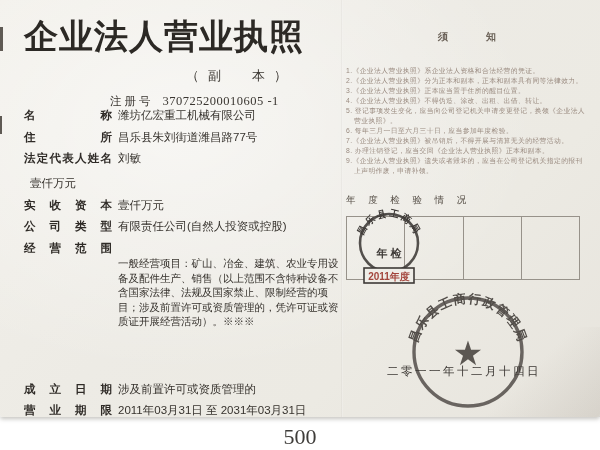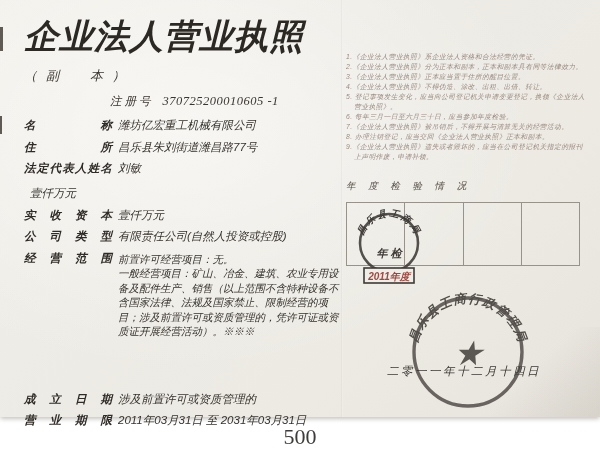--- a/index.html
+++ b/index.html
@@ -8,40 +8,39 @@
   #scene { position:relative; width:600px; height:450px; background:#ffffff; }
 
   
   #paper {
     position:absolute; left:0; top:0; width:600px; height:417px;
     background:
       radial-gradient(ellipse at 30% 30%, rgba(255,255,255,.55), rgba(255,255,255,0) 60%),
       linear-gradient(135deg, #f2f0ea 0%, #edebe5 45%, #eceae3 70%, #e7e4dd 100%);
     box-shadow:0 2px 4px rgba(90,85,75,.35);
     border-radius:0 0 3px 2px;
-    font-style:italic;
   }
   .crease-v { position:absolute; top:0; height:417px; width:2px;
     background:linear-gradient(to right, rgba(120,110,100,.10), rgba(255,255,255,.4)); }
   .curl { position:absolute; right:0; bottom:0; width:120px; height:90px;
     background:linear-gradient(315deg, rgba(140,130,118,.18), rgba(140,130,118,0) 55%); }
   .edge-mark { position:absolute; left:0; background:#5f5a54; }
 
   
   .left-col { position:absolute; left:24px; top:14px; width:322px; }
   .doc-title { font-size:34px; font-weight:bold; color:#2c2925; letter-spacing:1px;
     font-family:"Liberation Sans", sans-serif; white-space:nowrap; }
-  .doc-subtitle { width:272px; text-align:left; font-size:13px; letter-spacing:9px;
+  .doc-subtitle { width:272px; text-align:right; font-size:13px; letter-spacing:9px;
     color:#3a3631; margin-top:7px; }
   .reg-line { margin:9px 0 0 86px; font-size:11.5px; color:#3a3631; }
   .reg-line .lbl { letter-spacing:3px; }
   .reg-line .val { font-family:"Liberation Serif", serif; font-size:12.5px; margin-left:9px;
     letter-spacing:.5px; }
 
-  .rows { margin-top:10px; }
+  .rows { margin-top:0; }
   .row { display:flex; align-items:flex-start; margin-bottom:8.5px; font-size:11.5px;
     color:#36322d; line-height:13px; }
   .row .label { width:88px; flex:0 0 88px; text-align:justify; text-align-last:justify;
     font-weight:bold; color:#2f2b27; }
   .row .value { margin-left:6px; }
   .scope-value { width:228px; font-size:10.5px; line-height:14.5px; }
   .gap-before { margin-top:54px; }
   .d-label { letter-spacing:0; }
 
   
@@ -109,37 +108,38 @@
           <span class="value">壹仟万元</span>
         </div>
         <div class="row">
           <span class="label">公司类型</span>
           <span class="value">有限责任公司(自然人投资或控股)</span>
         </div>
 
         <div class="row">
           <span class="label">经营范围</span>
           <span class="value scope-value">
-            <span>前置许可经营项目：无。</span><br>
+            <br>
             <span>一般经营项目：矿山、冶金、建筑、农业专用设备及配件生产、销售（以上范围不含特种设备不含国家法律、法规及国家禁止、限制经营的项目；涉及前置许可或资质管理的，凭许可证或资质证开展经营活动）。※※※</span>
           </span>
         </div>
 
         <div class="row gap-before">
           <span class="label d-label">成立日期</span>
           <span class="value">涉及前置许可或资质管理的</span>
         </div>
         <div class="row">
           <span class="label d-label">营业期限</span>
           <span class="value">2011年03月31日 至 2031年03月31日</span>
         </div>
       </div>
     </div>
 
     <div class="right-col">
+      <div class="notice-title">须　知</div>
       <div class="notice-list">
           <div class="n-item">1.《企业法人营业执照》系企业法人资格和合法经营的凭证。</div>
           <div class="n-item">2.《企业法人营业执照》分为正本和副本，正本和副本具有同等法律效力。</div>
           <div class="n-item">3.《企业法人营业执照》正本应当置于住所的醒目位置。</div>
           <div class="n-item">4.《企业法人营业执照》不得伪造、涂改、出租、出借、转让。</div>
           <div class="n-item">5. 登记事项发生变化，应当向公司登记机关申请变更登记，换领《企业法人营业执照》。</div>
           <div class="n-item">6. 每年三月一日至六月三十日，应当参加年度检验。</div>
           <div class="n-item">7.《企业法人营业执照》被吊销后，不得开展与清算无关的经营活动。</div>
           <div class="n-item">8. 办理注销登记，应当交回《企业法人营业执照》正本和副本。</div>
           <div class="n-item">9.《企业法人营业执照》遗失或者毁坏的，应当在公司登记机关指定的报刊上声明作废，申请补领。</div>

